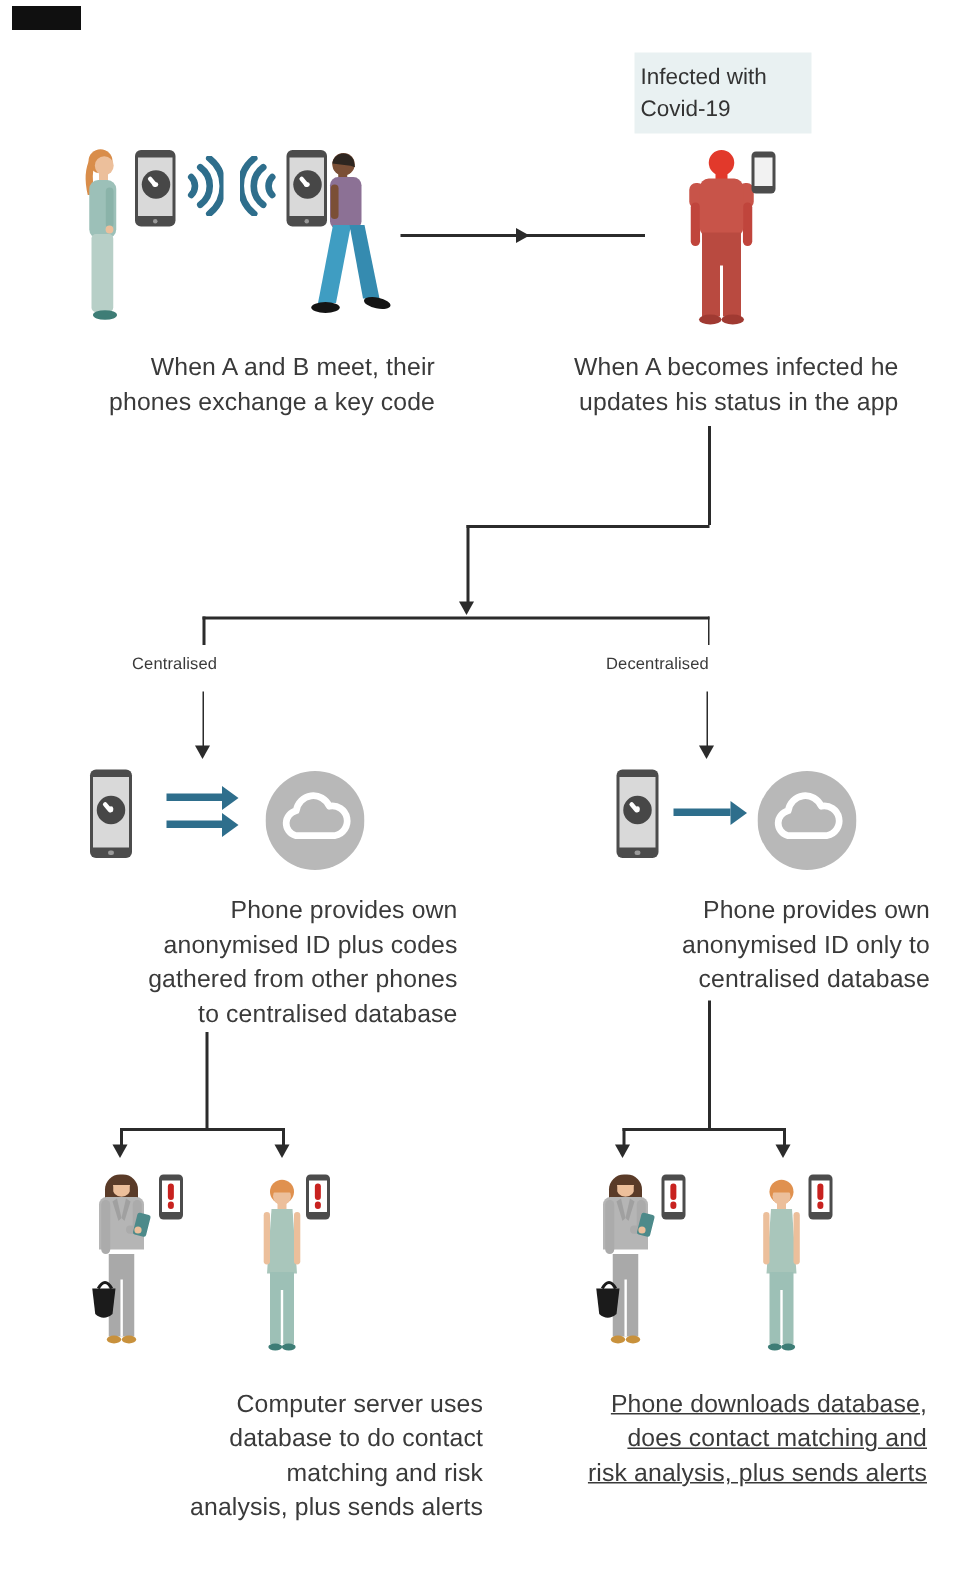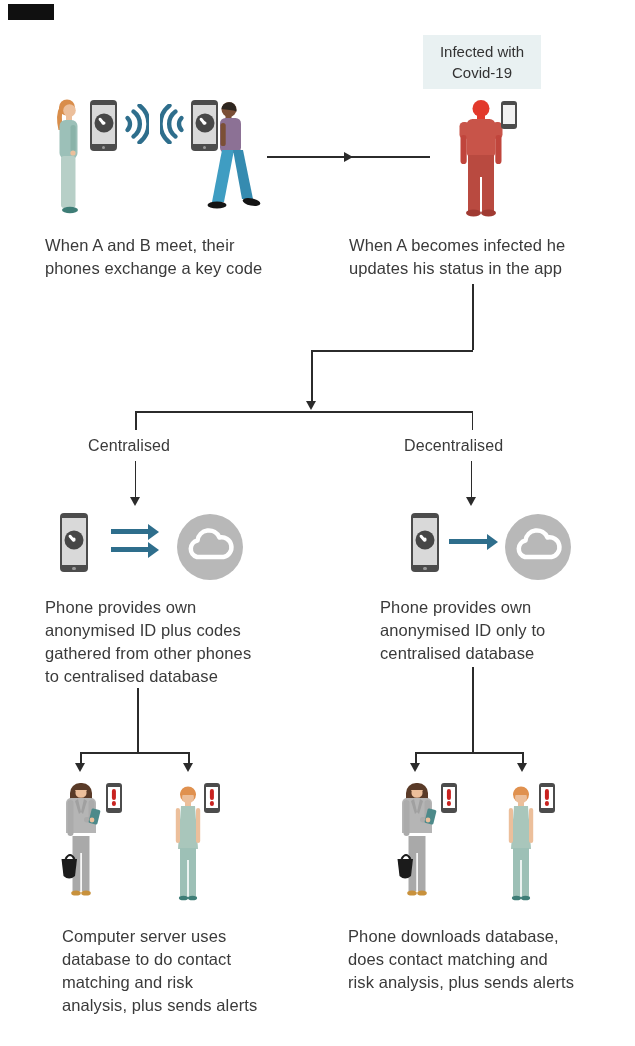--- a/index.html
+++ b/index.html
@@ -3,25 +3,25 @@
 <meta charset="utf-8">
 <style>
   html,body{margin:0;padding:0;background:#fff;}
   .canvas{
     position:relative;width:635px;height:1046px;background:#fff;overflow:hidden;
     font-family:"Liberation Sans",sans-serif;color:var(--text,#3a3a3a);
   }
   
   .caption{
     position:absolute;font-size:16.5px;line-height:23px;white-space:pre-line;
-    color:var(--text,#3a3a3a);letter-spacing:.1px;
+    color:var(--text,#3a3a3a);letter-spacing:.1px;text-align:right;
   }
-  .branch-label{position:absolute;font-size:16px;color:var(--text,#3a3a3a);letter-spacing:.1px;}
+  .branch-label{position:absolute;font-size:11px;color:var(--text,#3a3a3a);letter-spacing:.1px;}
   .infobox{
-    position:absolute;background:var(--boxbg,#e9f1f2);text-align:center;
+    position:absolute;background:var(--boxbg,#e9f1f2);text-align:left;
     font-size:15px;line-height:21px;white-space:pre-line;padding:6px 4px;color:#333;
   }
   
   .hline{position:absolute;height:1.6px;background:var(--line,#2b2b2b);}
   .vline{position:absolute;width:1.6px;background:var(--line,#2b2b2b);}
   .ah-down{position:absolute;width:0;height:0;
     border-left:5.5px solid transparent;border-right:5.5px solid transparent;
     border-top:9px solid var(--line,#2b2b2b);}
   .ah-right{position:absolute;width:0;height:0;
     border-top:5.5px solid transparent;border-bottom:5.5px solid transparent;
@@ -295,18 +295,18 @@
       <rect x="26" y="22" width="4.2" height="35" rx="2.1" fill="#ecbf9b"></rect>
       <rect x="10" y="62" width="16" height="48" fill="#9dc0b6"></rect>
       <rect x="17.2" y="74" width="1.6" height="36" fill="#fff"></rect>
       <ellipse cx="13.5" cy="112" rx="4.6" ry="2.3" fill="#3e7d76"></ellipse>
       <ellipse cx="22.5" cy="112" rx="4.6" ry="2.3" fill="#3e7d76"></ellipse>
     </svg>
     <div class="phone small alert" style="left:539px;top:783px;width:16px;height:30px;">
       <div class="screen"></div>
       <div class="excl"></div>
     </div>
-    <div class="caption" style="left:348px;top:925px;width:270px;">Phone downloads database,
+    <div class="caption" style="left:348px;top:925px;width:270px;text-decoration:underline;">Phone downloads database,
 does contact matching and
 risk analysis, plus sends alerts</div>
   </div>
 
 </div>
 
 </body></html>

